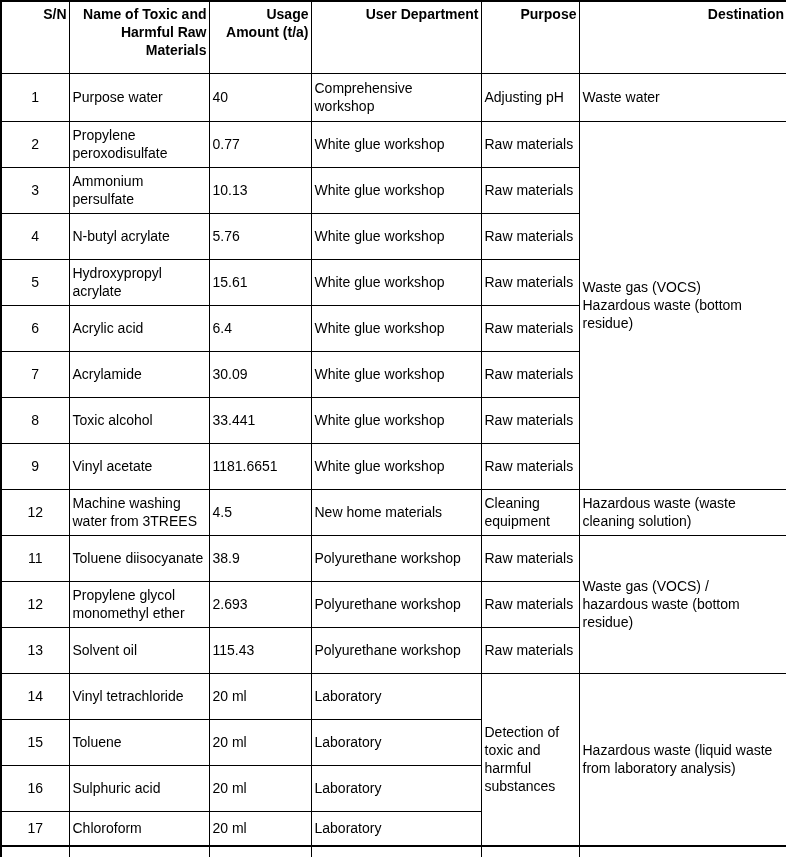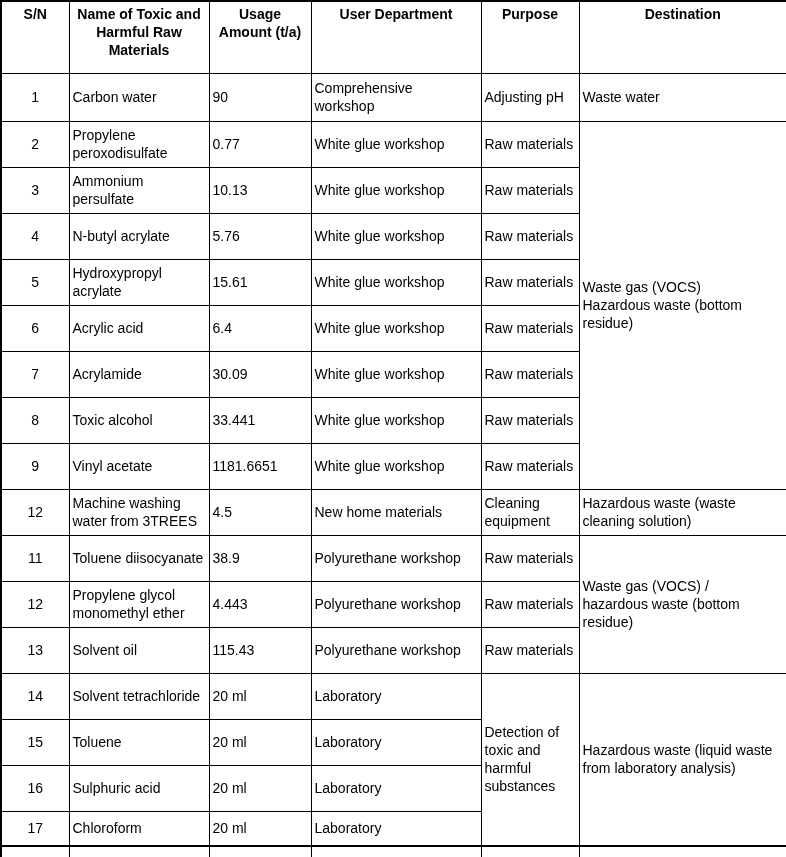--- a/index.html
+++ b/index.html
@@ -20,21 +20,21 @@
   }
   th, td {
     border: 1px solid #000;
     font-size: 14px;
     line-height: 18px;
     overflow: hidden;
     word-wrap: break-word;
   }
   th {
     font-weight: bold;
-    text-align: center;
+    text-align: right;
     vertical-align: top;
     padding: 3px 2px 1px 2px;
     white-space: pre-wrap;
   }
   td {
     vertical-align: middle;
     text-align: left;
     padding: 1px 2px 1px 3px;
     white-space: pre-wrap;
   }
@@ -66,22 +66,22 @@
         <th>Name of Toxic and Harmful Raw Materials</th>
         <th>Usage Amount (t/a)</th>
         <th>User Department</th>
         <th>Purpose</th>
         <th>Destination</th>
       </tr>
     </thead>
     <tbody>
       <tr class="r48">
         <td class="sn">1</td>
-        <td>Carbon water</td>
-        <td>90</td>
+        <td>Purpose water</td>
+        <td>40</td>
         <td>Comprehensive
 workshop</td>
         <td>Adjusting pH</td>
         <td>Waste water</td>
       </tr>
       <tr>
         <td class="sn">2</td>
         <td>Propylene peroxodisulfate</td>
         <td>0.77</td>
         <td>White glue workshop</td>
@@ -152,34 +152,34 @@
         <td>Toluene diisocyanate</td>
         <td>38.9</td>
         <td>Polyurethane workshop</td>
         <td>Raw materials</td>
         <td rowspan="3">Waste gas (VOCS) /
 hazardous waste (bottom residue)</td>
       </tr>
       <tr>
         <td class="sn">12</td>
         <td>Propylene glycol monomethyl ether</td>
-        <td>4.443</td>
+        <td>2.693</td>
         <td>Polyurethane workshop</td>
         <td>Raw materials</td>
       </tr>
       <tr>
         <td class="sn">13</td>
         <td>Solvent oil</td>
         <td>115.43</td>
         <td>Polyurethane workshop</td>
         <td>Raw materials</td>
       </tr>
       <tr>
         <td class="sn">14</td>
-        <td>Solvent tetrachloride</td>
+        <td>Vinyl tetrachloride</td>
         <td>20 ml</td>
         <td>Laboratory</td>
         <td rowspan="4">Detection of toxic and harmful substances</td>
         <td rowspan="4">Hazardous waste (liquid waste from laboratory analysis)</td>
       </tr>
       <tr>
         <td class="sn">15</td>
         <td>Toluene</td>
         <td>20 ml</td>
         <td>Laboratory</td>

